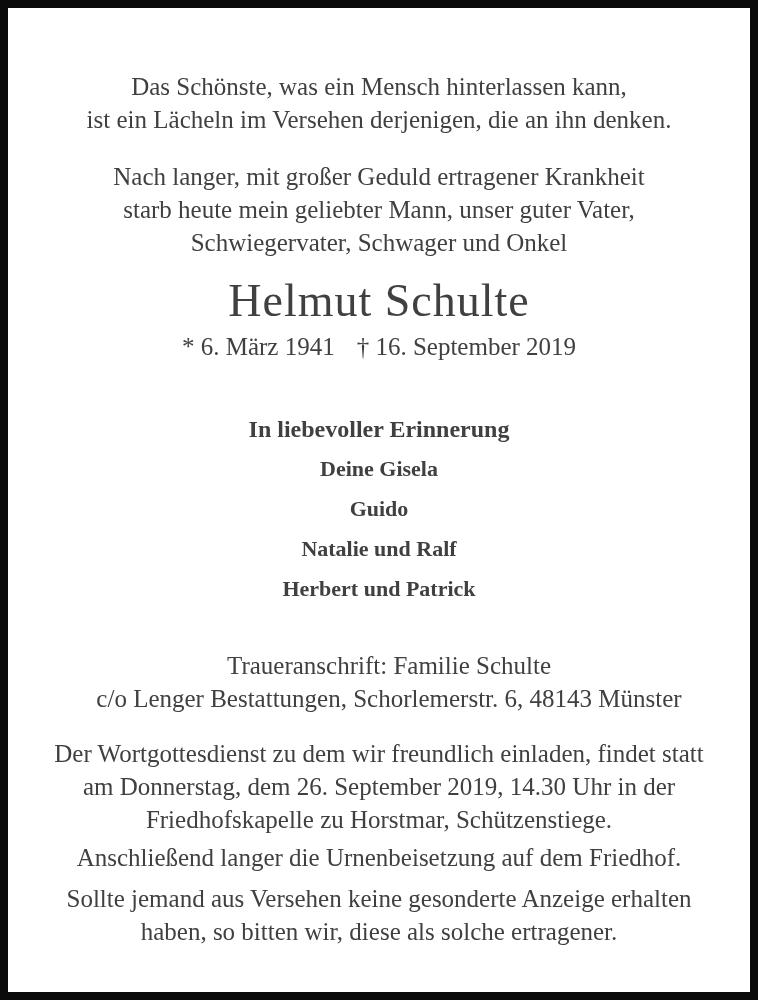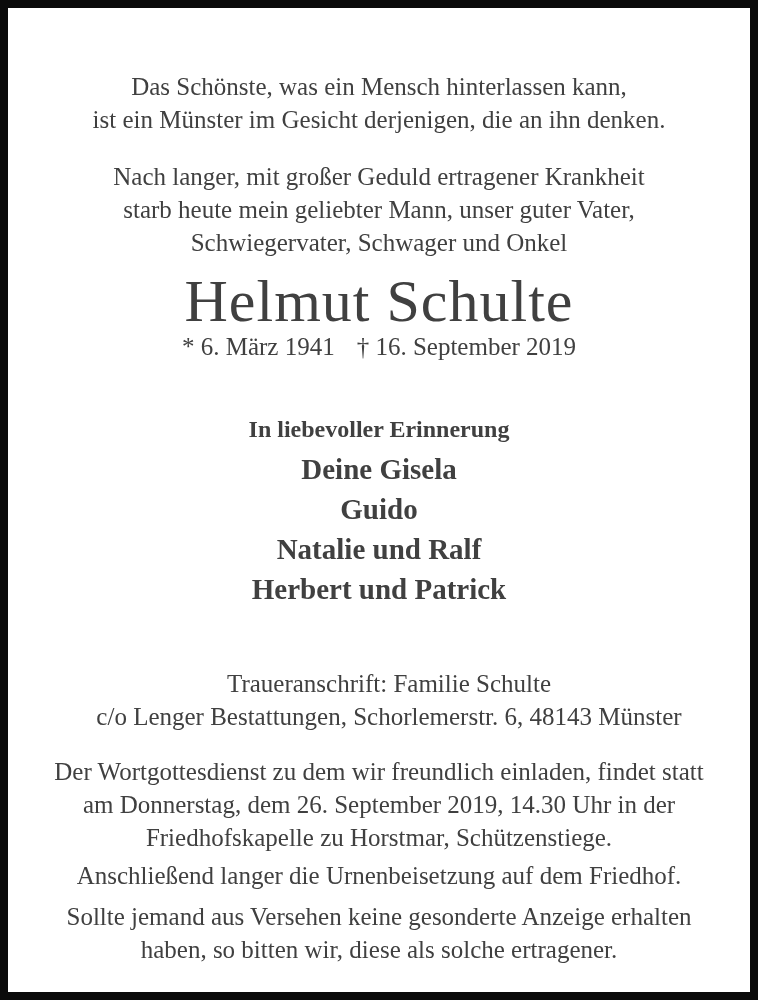--- a/index.html
+++ b/index.html
@@ -26,56 +26,56 @@
     text-align: center;
   }
   .line {
     font-size: 25px;
     line-height: 33px;
   }
   .epigraph { margin: 0 auto; }
   .announcement { margin-top: 24px; }
   .deceased-name {
     margin-top: 14px;
-    font-size: 60px;
+    font-size: 46px;
     line-height: 56px;
     letter-spacing: 1px;
   }
   .dates {
     margin-top: 1px;
     font-size: 25px;
     line-height: 33px;
   }
   .dates .birth { margin-right: 22px; }
   .mourners { margin-top: 52px; text-align: center; }
   .mourners-heading {
     font-weight: bold;
     font-size: 24px;
     line-height: 28px;
   }
   .mourner-name {
     font-weight: bold;
-    font-size: 29px;
+    font-size: 22px;
     line-height: 28px;
     margin-top: 12px;
   }
-  .address { margin-top: 64px; padding-left: 20px; }
+  .address { margin-top: 46px; padding-left: 20px; }
   .service { margin-top: 22px; }
   .burial { margin-top: 5px; }
   .apology { margin-top: 8px; }
 </style>
 </head>
 <body>
 
 <div class="page">
   <div class="content">
 
     <div class="epigraph">
       <div class="line">Das Schönste, was ein Mensch hinterlassen kann,</div>
-      <div class="line">ist ein Münster im Gesicht derjenigen, die an ihn denken.</div>
+      <div class="line">ist ein Lächeln im Versehen derjenigen, die an ihn denken.</div>
     </div>
 
     <div class="announcement">
       <div class="line">Nach langer, mit großer Geduld ertragener Krankheit</div>
       <div class="line">starb heute mein geliebter Mann, unser guter Vater,</div>
       <div class="line">Schwiegervater, Schwager und Onkel</div>
     </div>
 
     <div class="deceased-name">Helmut Schulte</div>
 

